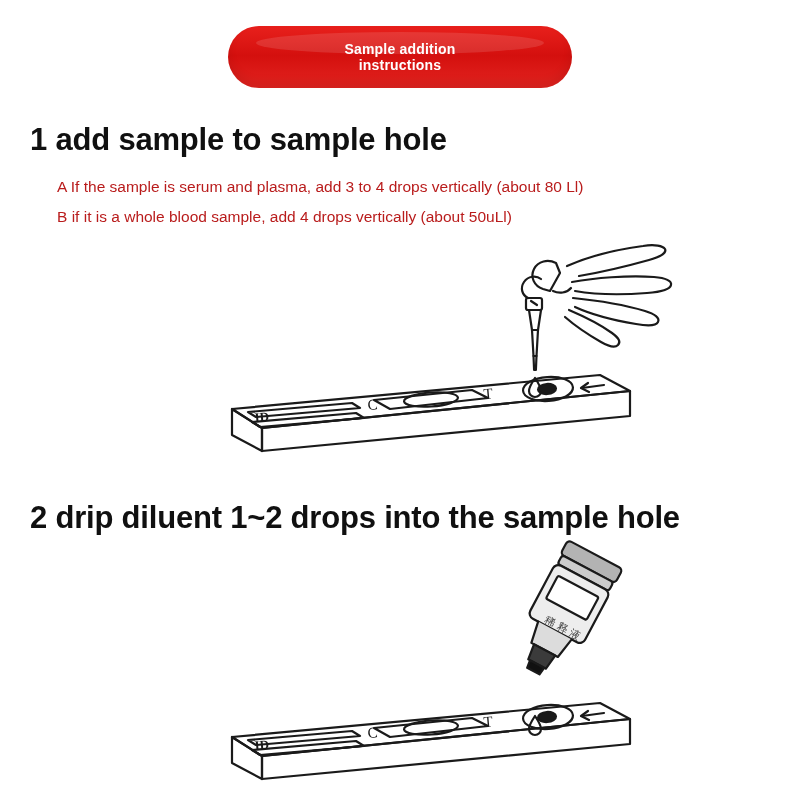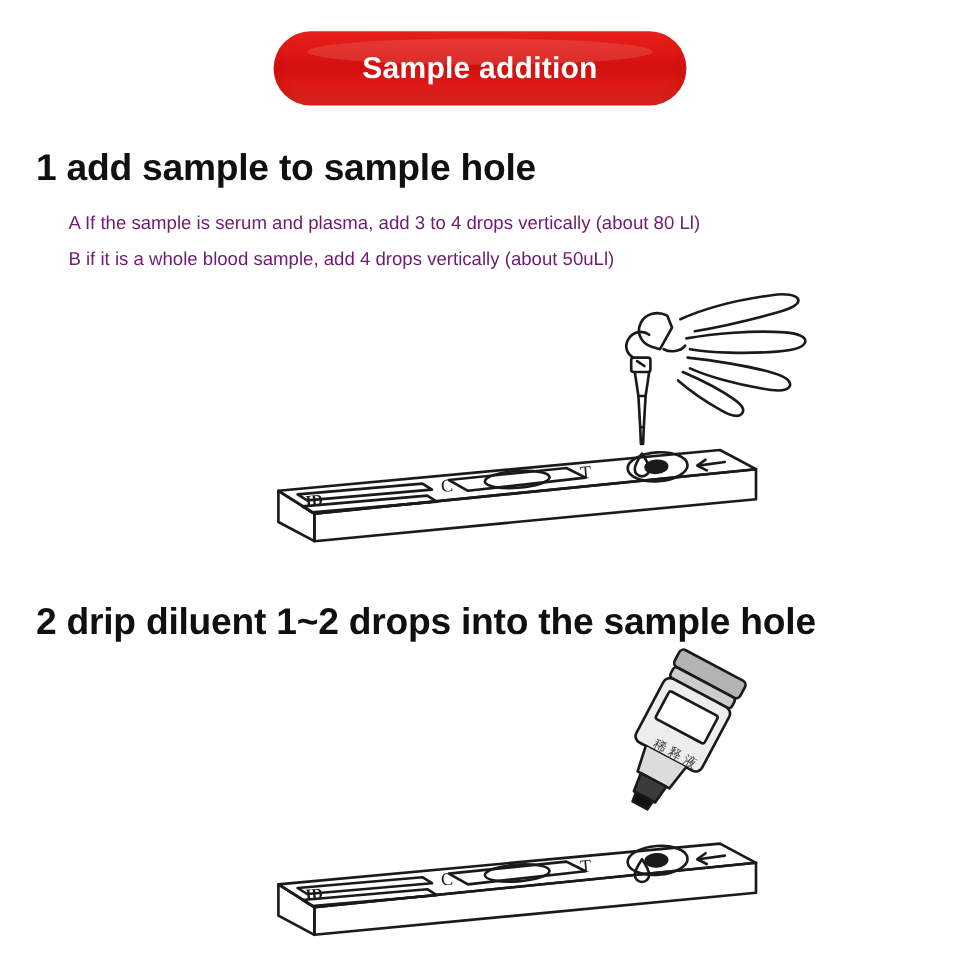--- a/index.html
+++ b/index.html
@@ -37,21 +37,21 @@
     top: 6px;
     width: 84%;
     height: 22px;
     border-radius: 50%;
     background: rgba(255,255,255,0.12);
     pointer-events: none;
   }
   .title-pill .title-text {
     position: relative;
     color: #ffffff;
-    font-size: 25px;
+    font-size: 14px;
     font-weight: bold;
     line-height: 1.15;
     letter-spacing: 0.2px;
     padding: 0 18px;
   }
 
   
   .step-heading {
     position: absolute;
     font-size: 31px;
@@ -59,21 +59,21 @@
     color: #101010;
     letter-spacing: -0.2px;
     white-space: nowrap;
   }
   #step1-heading { left: 30px; top: 122px; }
   #step2-heading { left: 30px; top: 500px; text-align: right; }
 
   .sub-line {
     position: absolute;
     font-size: 15.5px;
-    color: #701a75;
+    color: #b91c1c;
     white-space: nowrap;
   }
   #sub-a { left: 57px; top: 178px; }
   #sub-b { left: 57px; top: 208px; }
 
   
   .illus {
     position: absolute;
   }
   #illus-1 { left: 200px; top: 232px; width: 500px; height: 230px; }
@@ -81,20 +81,21 @@
 
   svg { display: block; overflow: visible; }
 </style>
 </head>
 <body>
 
 <div class="title-pill">
   <div class="sheen"></div>
   <div class="title-text">
     <span>Sample addition</span><br>
+    <span>instructions</span>
   </div>
 </div>
 
 <div class="step-heading" id="step1-heading">1 add sample to sample hole</div>
 <div class="sub-line" id="sub-a">A If the sample is serum and plasma, add 3 to 4 drops vertically (about 80 Ll)</div>
 <div class="sub-line" id="sub-b">B if it is a whole blood sample, add 4 drops vertically (about 50uLl)</div>
 
 <div class="illus" id="illus-1">
   <svg width="500" height="230" viewBox="0 0 500 230" fill="none" xmlns="http://www.w3.org/2000/svg">
     <g stroke="#1a1a1a" stroke-width="2.2" stroke-linejoin="round" stroke-linecap="round" fill="none">

